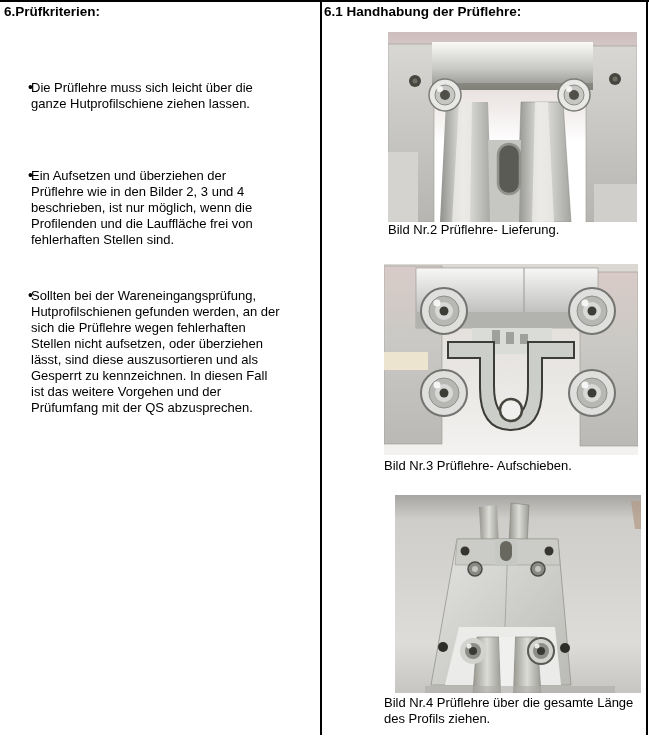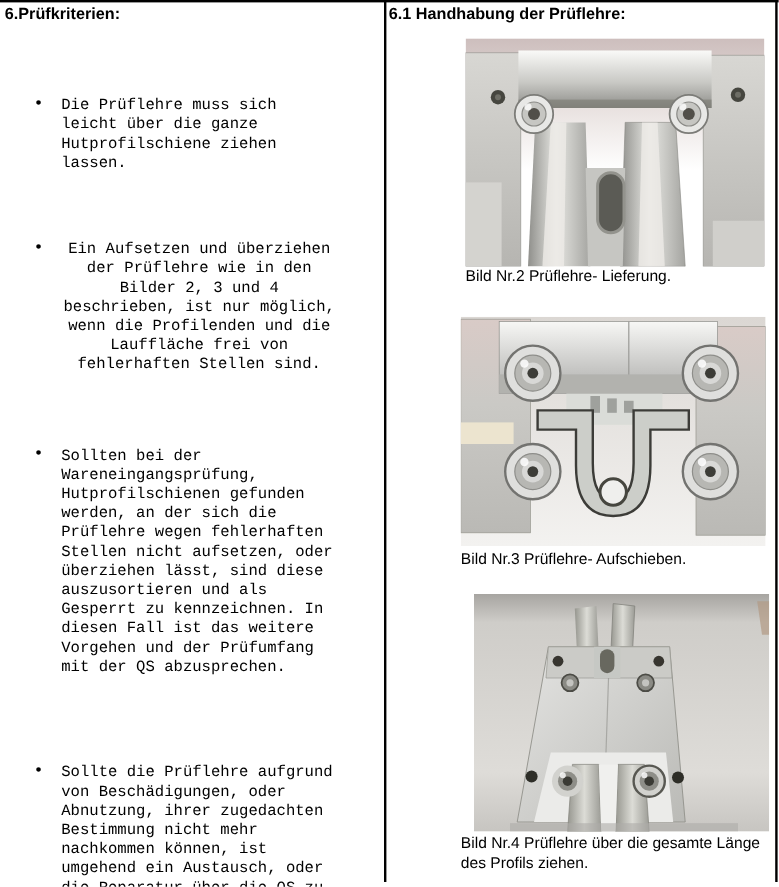--- a/index.html
+++ b/index.html
@@ -12,27 +12,27 @@
   .rule{position:absolute;background:#000;}
   .rule-top{left:0;top:0;width:649px;height:2px;}
   .rule-divider{left:320px;top:0;width:2px;height:735px;}
   .rule-right{left:646px;top:0;width:2px;height:735px;}
 
   
   .col-left{position:absolute;left:0;top:2px;width:284px;}
   .col-title{margin:2px 0 0 4px;font-size:13.5px;font-weight:bold;line-height:16px;}
   ul.bullets{list-style:none;margin:60px 0 0 0;padding:0;}
   ul.bullets li{
-    position:relative;padding-left:51px;padding-right:3px;
-    font-size:13px;line-height:16px;font-family:Liberation Mono, monospace;
+    position:relative;padding-left:31px;padding-right:3px;
+    font-size:13px;line-height:16px;
   }
   ul.bullets li::before{
     content:"\2022";position:absolute;left:28px;top:-1px;font-size:14px;
   }
-  li.mb1{margin-bottom:56px;} li.mb2{margin-bottom:60px;text-align:center;}
+  li.mb1{margin-bottom:56px;} li.mb2{margin-bottom:40px;}
   li.mb3{margin-bottom:72px;} li.mb4{margin-bottom:45px;}
   li.bold{font-weight:bold;}
 
   
   .col-right{position:absolute;left:322px;top:2px;width:344px;}
   .col-right .col-title{margin:2px 0 0 2px;}
   figure{margin:0;padding:0;}
   .fig svg{display:block;width:100%;height:100%;}
   .fig1{margin:12px 0 0 66px;width:249px;height:190px;}
   .fig2{margin:26px 0 0 62px;width:254px;height:191px;}
@@ -48,21 +48,20 @@
 <div class="rule rule-top"></div>
 <div class="rule rule-divider"></div>
 <div class="rule rule-right"></div>
 
 <div class="col-left">
   <div class="col-title">6.Prüfkriterien:</div>
   <ul class="bullets">
     <li class="mb1">Die Prüflehre muss sich leicht über die ganze Hutprofilschiene ziehen lassen.</li>
     <li class="mb2">Ein Aufsetzen und überziehen der Prüflehre wie in den Bilder 2, 3 und 4 beschrieben, ist nur möglich, wenn die Profilenden und die Lauffläche frei von fehlerhaften Stellen sind.</li>
     <li class="mb3">Sollten bei der Wareneingangsprüfung, Hutprofilschienen gefunden werden, an der sich die Prüflehre wegen fehlerhaften Stellen nicht aufsetzen, oder überziehen lässt, sind diese auszusortieren und als Gesperrt zu kennzeichnen. In diesen Fall ist das weitere Vorgehen und der Prüfumfang mit der QS abzusprechen.</li>
-    <li>Sollte die Prüflehre aufgrund von Beschädigungen, oder Abnutzung, ihrer zugedachten Bestimmung nicht mehr nachkommen können, ist umgehend ein Austausch, oder die Reparatur über die QS zu veranlassen.</li>
   </ul>
 </div>
 
 <div class="col-right">
   <div class="col-title">6.1 Handhabung der Prüflehre:</div>
 
   <figure class="fig fig1">
     <svg viewBox="0 0 249 190" preserveAspectRatio="none">
       <defs>
         <linearGradient id="p1bg" x1="0" y1="0" x2="0" y2="1">

